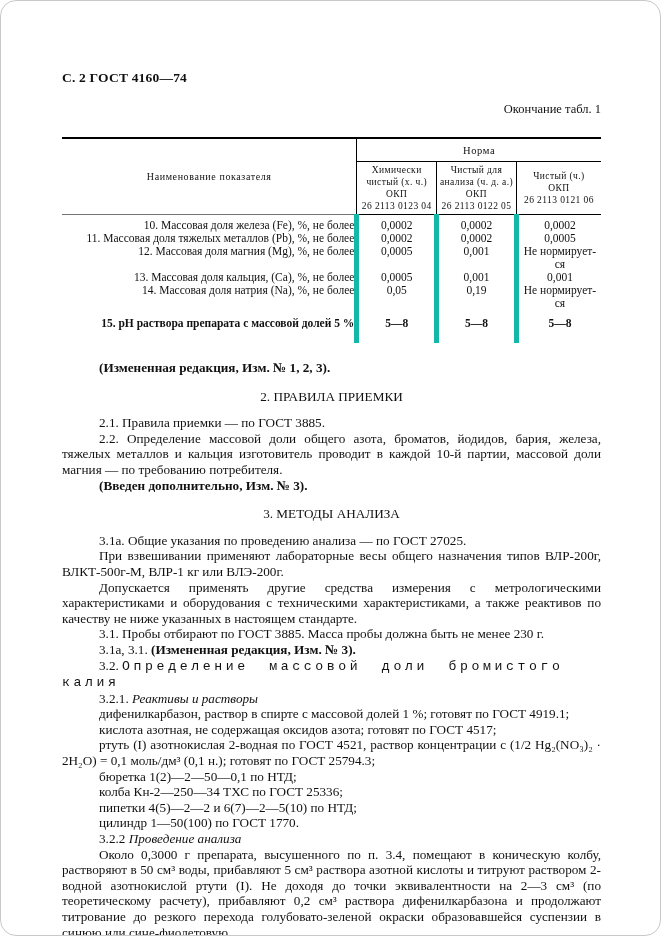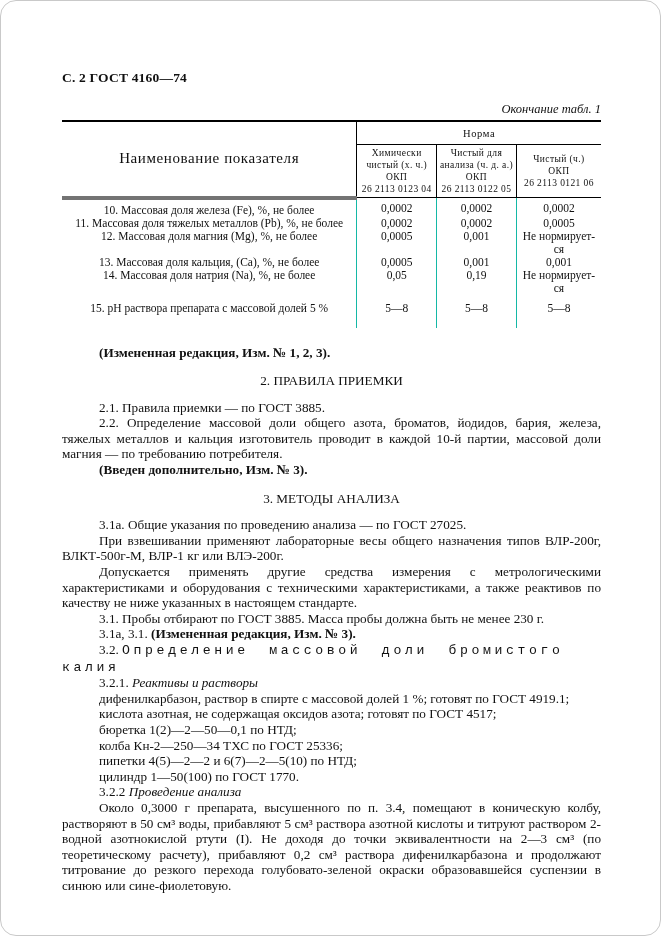--- a/index.html
+++ b/index.html
@@ -1,39 +1,39 @@
 <!DOCTYPE html>
 <html><head>
 <meta charset="utf-8">
 <style>
   html,body{margin:0;padding:0;background:#ffffff;}
   body{width:661px;height:936px;font-family:"Liberation Serif","DejaVu Serif",serif;color:#111;}
   .page{position:absolute;inset:0;background:#fff;outline:1px solid #c9c9c9;outline-offset:-1px;
         padding:70px 60px 0 62px;box-sizing:border-box;overflow:hidden;border-radius:16px;}
   .doc-header{font-weight:bold;font-size:13.5px;letter-spacing:.2px;}
-  .table-caption{font-style:italic;font-size:12.5px;text-align:right;margin-top:16px;margin-bottom:3px;}
+  .table-caption{font-size:12.5px;text-align:right;margin-top:16px;margin-bottom:20px;}
 
   table.spec{width:100%;border-collapse:collapse;border-top:2.5px solid #000;
              font-size:11.5px;line-height:13px;table-layout:fixed;}
   table.spec col.c-name{width:54.7%;}
   table.spec col.c-v{width:14.8%;}
   table.spec col.c-v3{width:15.7%;}
   table.spec th, table.spec td{font-weight:normal;padding:0;}
-  th.name-head{vertical-align:middle;text-align:center;font-size:15px;letter-spacing:.6px;
-               border-bottom:4px solid #737373;}
+  th.name-head{vertical-align:middle;text-align:center;font-size:10px;letter-spacing:.6px;
+               border-bottom:1px solid #737373;}
   th.norma{border-left:1px solid #000;border-bottom:1px solid #000;text-align:center;
            font-size:10.5px;letter-spacing:.6px;height:22px;vertical-align:middle;}
   th.colhead{border-left:1px solid #000;border-bottom:1px solid #000;text-align:center;
              font-size:9.5px;line-height:12px;letter-spacing:.4px;vertical-align:middle;
              height:52px;white-space:pre-line;padding:3px 1px;}
-  td.rname{text-align:center;padding:1px 4px 1px 11px;vertical-align:top;}
-  td.rval{border-left:1px solid #14b8a6;text-align:center;vertical-align:top;padding:1px 5px;
+  td.rname{text-align:right;padding:1px 4px 1px 11px;vertical-align:top;}
+  td.rval{border-left:5px solid #14b8a6;text-align:center;vertical-align:top;padding:1px 5px;
           white-space:pre-line;}
   tr.first-row td{padding-top:4px;}
-  tr.ph-row td{padding-top:7px;}
+  tr.ph-row td{padding-top:7px;font-weight:bold;}
   tr.spacer td{height:13px;}
 
   .content{font-size:13.2px;line-height:15.6px;text-align:justify;}
   .para{text-indent:37px;margin:0;}
   .bold{font-weight:bold;}
   .italic{font-style:italic;}
   .sec-heading{text-align:center;font-weight:normal;font-size:13.2px;margin:13px 0 11px 0;text-indent:0;}
   .after-table{margin-top:17px;}
   .spaced{letter-spacing:3.6px;word-spacing:9px;font-family:Liberation Mono, monospace;}
   .nowrapjust{text-align:left;}
@@ -138,20 +138,21 @@
     <p class="para">3.1. Пробы отбирают по ГОСТ 3885. Масса пробы должна быть не менее 230 г.</p>
 
     <p class="para"><span>3.1а, 3.1. </span><span class="bold">(Измененная редакция, Изм. № 3).</span></p>
 
     <p class="para nowrapjust"><span>3.2. </span><span class="spaced">Определение массовой доли бромистого калия</span></p>
 
     <p class="para"><span>3.2.1. </span><span class="italic">Реактивы и растворы</span></p>
 
     <p class="para">дифенилкарбазон, раствор в спирте с массовой долей 1 %; готовят по ГОСТ 4919.1;</p>
     <p class="para">кислота азотная, не содержащая оксидов азота; готовят по ГОСТ 4517;</p>
+    <p class="para">ртуть (I) азотнокислая 2-водная по ГОСТ 4521,  раствор  концентрации c (1/2 Hg₂(NO₃)₂ · 2H₂O) = 0,1 моль/дм³ (0,1 н.); готовят по ГОСТ 25794.3;</p>
     <p class="para">бюретка 1(2)—2—50—0,1 по НТД;</p>
     <p class="para">колба Кн-2—250—34 ТХС по ГОСТ 25336;</p>
     <p class="para">пипетки 4(5)—2—2 и 6(7)—2—5(10) по НТД;</p>
     <p class="para">цилиндр 1—50(100) по ГОСТ 1770.</p>
 
     <p class="para"><span>3.2.2 </span><span class="italic">Проведение анализа</span></p>
 
     <p class="para">Около 0,3000 г препарата, высушенного по п. 3.4, помещают в коническую колбу, растворяют в 50 см³ воды, прибавляют 5 см³ раствора азотной кислоты и титруют раствором 2-водной азотнокислой ртути (I).  Не доходя до точки эквивалентности на 2—3 см³ (по теоретическому расчету), прибавляют 0,2 см³ раствора дифенилкарбазона и продолжают титрование до резкого перехода голубовато-зеленой окраски образовавшейся суспензии в синюю или сине-фиолетовую.</p>
   </div>
 

